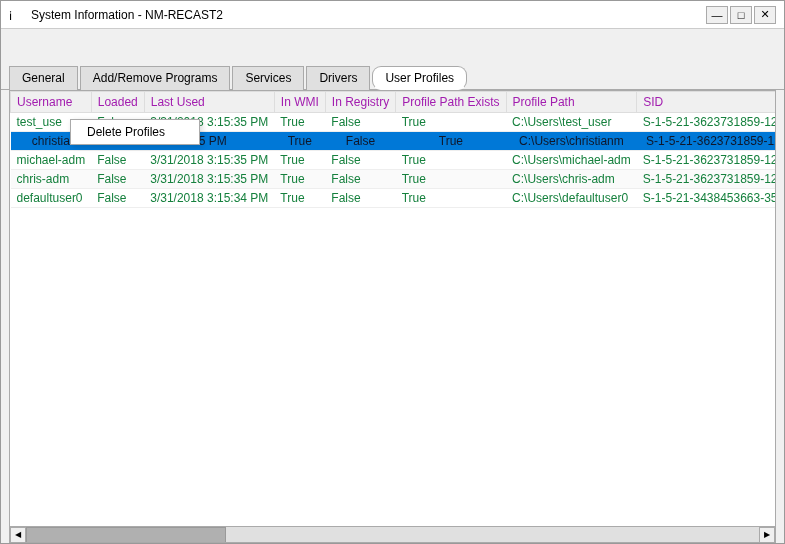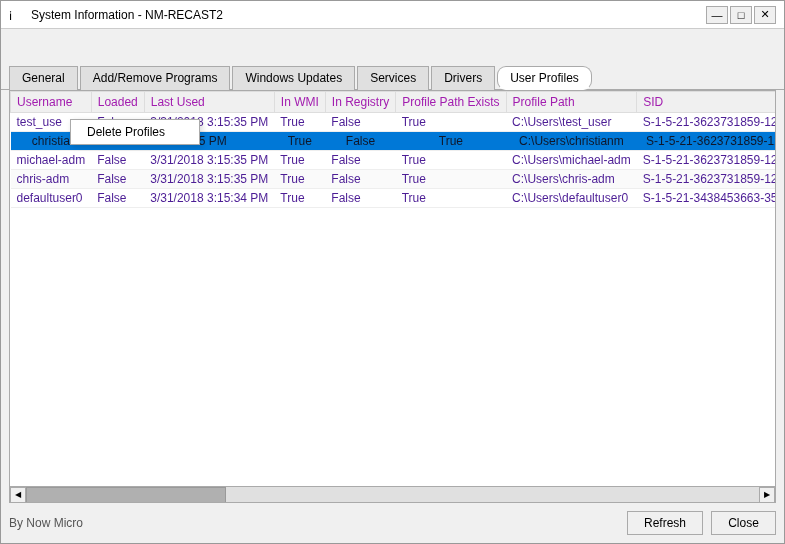--- a/index.html
+++ b/index.html
@@ -125,21 +125,21 @@
       padding: 3px 6px;
       text-align: left;
       font-weight: normal;
       color: #a21caf;
       background: #f0f0f0;
     }
 
     td {
       border-bottom: 1px solid #eee;
       padding: 2px 6px;
-      color: #4c1d95;
+      color: #15803d;
     }
 
     tr:nth-child(even) td { background: #fafafa; }
 
     tr.selected td {
       background: #0078d7;
       color: #0f172a;
       text-align: center;
     }
 
@@ -238,21 +238,20 @@
     <div class="title-bar-controls">
       <button class="title-btn">—</button>
       <button class="title-btn">□</button>
       <button class="title-btn close">✕</button>
     </div>
   </div>
 
   <div class="tabs">
     <div class="tab">General</div>
     <div class="tab">Add/Remove Programs</div>
-    <div class="tab">Windows Updates</div>
     <div class="tab">Services</div>
     <div class="tab">Drivers</div>
     <div class="tab active">User Profiles</div>
   </div>
 
   <div class="content">
     <div class="table-container">
       <table>
         <thead>
           <tr>
@@ -327,20 +326,13 @@
 
     <div class="scrollbar-row">
       <div class="scroll-btn">◀</div>
       <div class="scroll-track">
         <div class="scroll-thumb"></div>
       </div>
       <div class="scroll-btn">▶</div>
     </div>
   </div>
 
-  <div class="footer">
-    <span class="footer-brand">By Now Micro</span>
-    <div class="footer-buttons">
-      <button class="btn">Refresh</button>
-      <button class="btn">Close</button>
-    </div>
-  </div>
 </div>
 
 </body></html>

